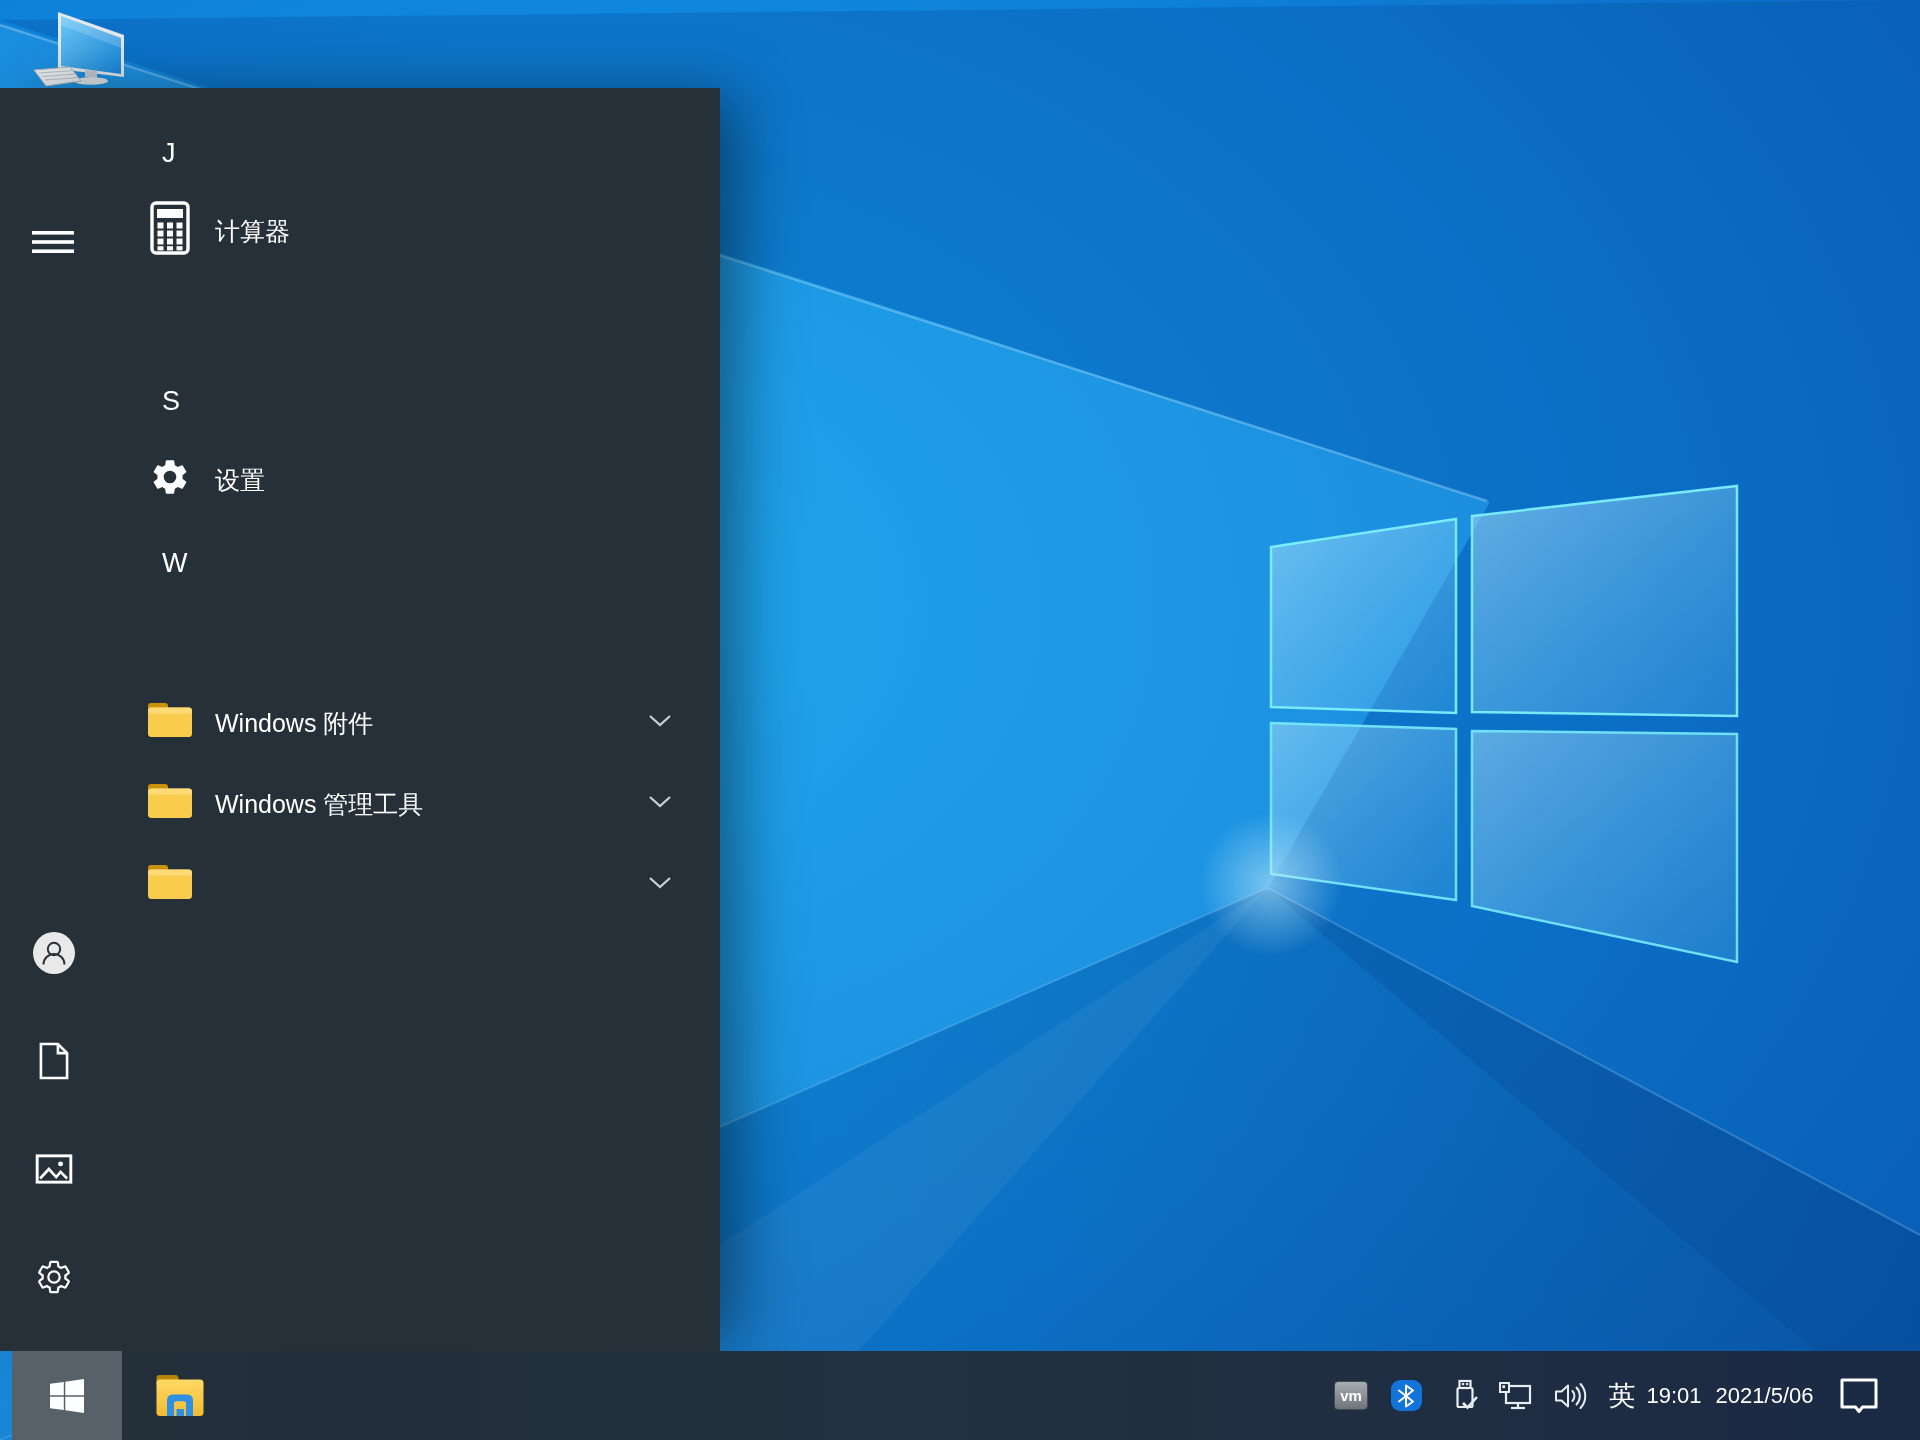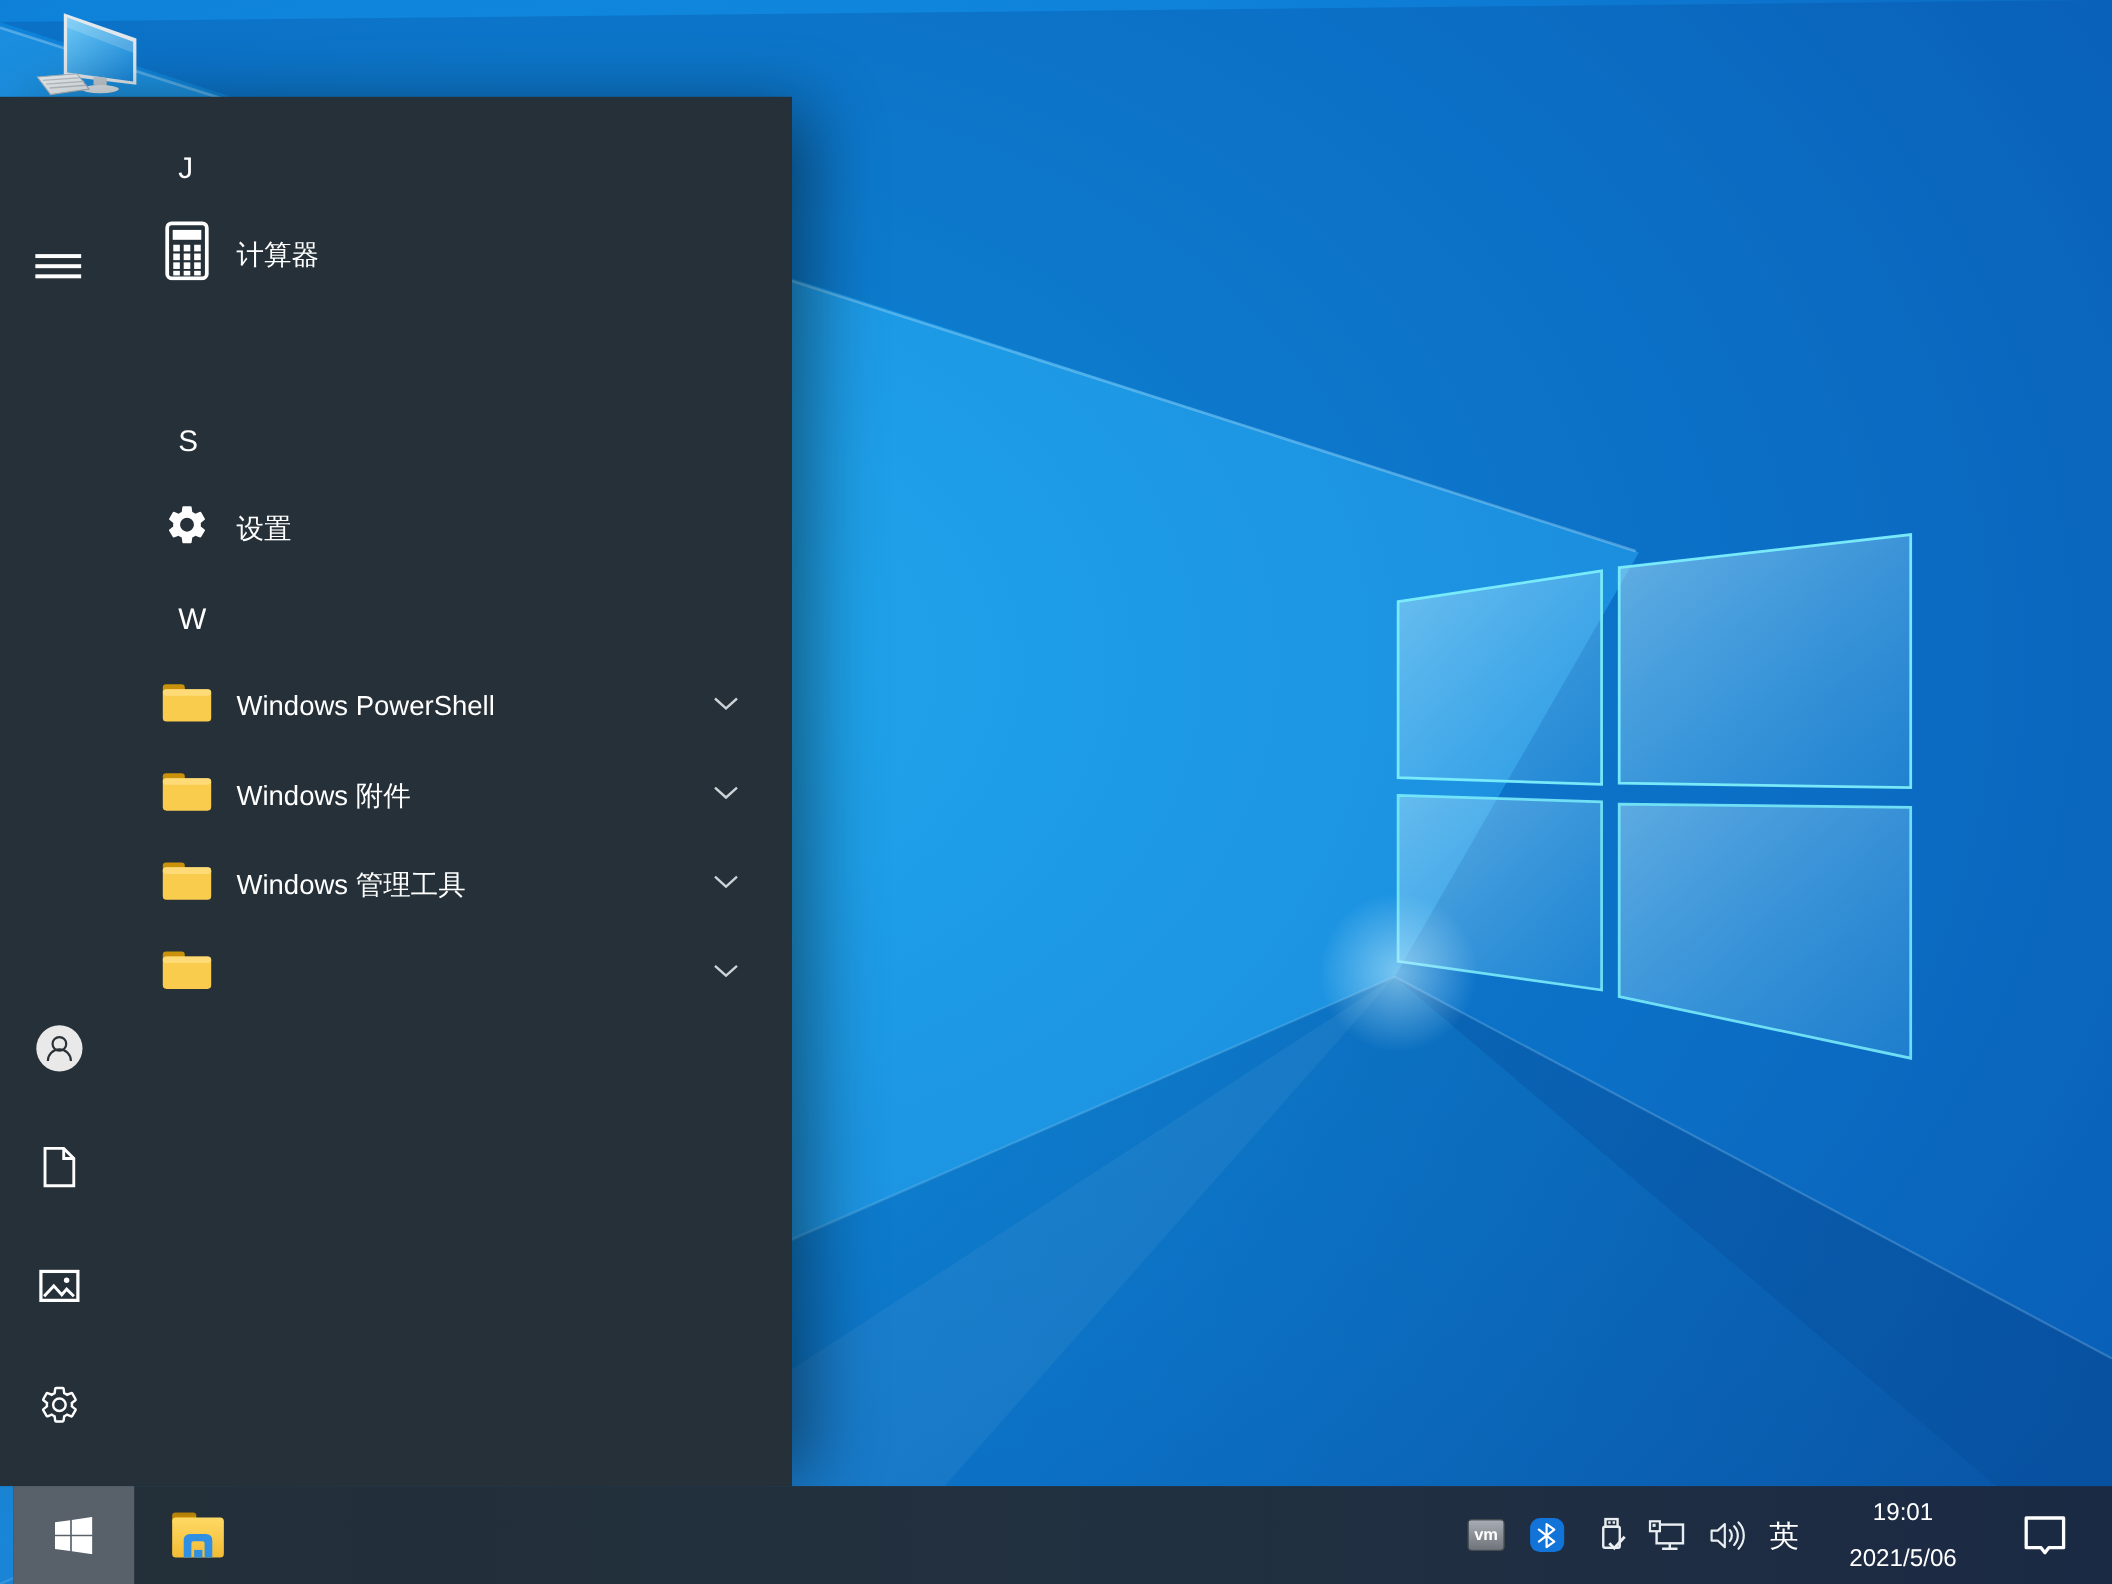--- a/index.html
+++ b/index.html
@@ -43,21 +43,21 @@
   #explorer-button{left:110px;width:116px;}
   .tray-ico{position:absolute;top:0;height:89px;width:44px;margin:0;
     display:flex;align-items:center;justify-content:center;}
   #tray-vm{left:1317px;}
   #tray-bt{left:1372px;}
   #tray-usb{left:1431px;}
   #tray-net{left:1482px;}
   #tray-vol{left:1537px;}
   #tray-ime{left:1586px;width:48px;font-size:27px;}
   #tray-clock{left:1638px;width:160px;height:89px;position:absolute;
-    display:flex;flex-direction:column;align-items:center;justify-content:center;
+    display:flex;align-items:center;justify-content:center;
     font-size:22px;line-height:28px;text-align:center;gap:14px;}
   #tray-ac{left:1818px;width:58px;}
   #tray-sep{position:absolute;left:1908px;top:0;width:2px;height:89px;background:#76818f;}
   #show-desktop{position:absolute;left:1910px;top:0;width:10px;height:89px;}
   .vmbox{width:32px;height:27px;border-radius:4px;border:1px solid #454a4f;
     background:linear-gradient(180deg,#a7adb3,#6e747a);
     display:flex;align-items:center;justify-content:center;
     font-size:15px;font-weight:700;color:#fff;letter-spacing:0;}
   .btbox{width:31px;height:31px;border-radius:9px;background:var(--bluetooth-blue,#1273d8);
     display:flex;align-items:center;justify-content:center;}
@@ -177,35 +177,20 @@
           <path fill="#fff" d="M19.14 12.94c.04-.3.06-.61.06-.94 0-.32-.02-.64-.07-.94l2.03-1.58a.49.49 0 0 0 .12-.61l-1.92-3.32a.49.49 0 0 0-.59-.22l-2.39.96c-.5-.38-1.03-.7-1.62-.94l-.36-2.54a.48.48 0 0 0-.48-.41h-3.84c-.24 0-.43.17-.47.41l-.36 2.54c-.59.24-1.13.57-1.62.94l-2.39-.96a.49.49 0 0 0-.59.22L2.74 8.87c-.12.21-.08.47.12.61l2.03 1.58c-.05.3-.09.63-.09.94s.02.64.07.94l-2.03 1.58a.49.49 0 0 0-.12.61l1.92 3.32c.12.22.37.29.59.22l2.39-.96c.5.38 1.03.7 1.62.94l.36 2.54c.05.24.24.41.48.41h3.84c.24 0 .44-.17.47-.41l.36-2.54c.59-.24 1.13-.56 1.62-.94l2.39.96c.22.08.47 0 .59-.22l1.92-3.32c.12-.22.07-.47-.12-.61l-2.01-1.58zM12 15.6A3.6 3.6 0 1 1 12 8.4a3.6 3.6 0 0 1 0 7.2z"></path>
         </svg>
       </span>
       <span class="row-label">设置</span>
     </div>
 
     <div class="menu-row" style="top:445px;">
       <span class="section-letter">W</span>
     </div>
 
-    <div class="menu-row" style="top:521px;">
-      <span class="row-icon">
-        <svg width="48" height="38" viewBox="0 0 48 38">
-          <rect x="2" y="2" width="20" height="10" rx="3" fill="#c9920a"></rect>
-          <rect x="2" y="6.5" width="44" height="29.5" rx="3.5" fill="#f9cc4d"></rect>
-          <rect x="2" y="6.5" width="44" height="6" rx="3" fill="#ffdf82" opacity="0.8"></rect>
-        </svg>
-      </span>
-      <span class="row-label">Windows PowerShell</span>
-      <span class="row-chevron">
-        <svg width="24" height="13" viewBox="0 0 24 13">
-            <polyline points="2,2 12,11 22,2" fill="none" stroke="#ccd2d6" stroke-width="2.2"></polyline>
-          </svg>
-      </span>
-    </div>
 
     <div class="menu-row" style="top:683px;">
       <span class="row-icon">
         <svg width="48" height="38" viewBox="0 0 48 38">
           <rect x="2" y="2" width="20" height="10" rx="3" fill="#c9920a"></rect>
           <rect x="2" y="6.5" width="44" height="29.5" rx="3.5" fill="#f9cc4d"></rect>
           <rect x="2" y="6.5" width="44" height="6" rx="3" fill="#ffdf82" opacity="0.8"></rect>
         </svg>
       </span>
       <span class="row-label">Windows 管理工具</span>

